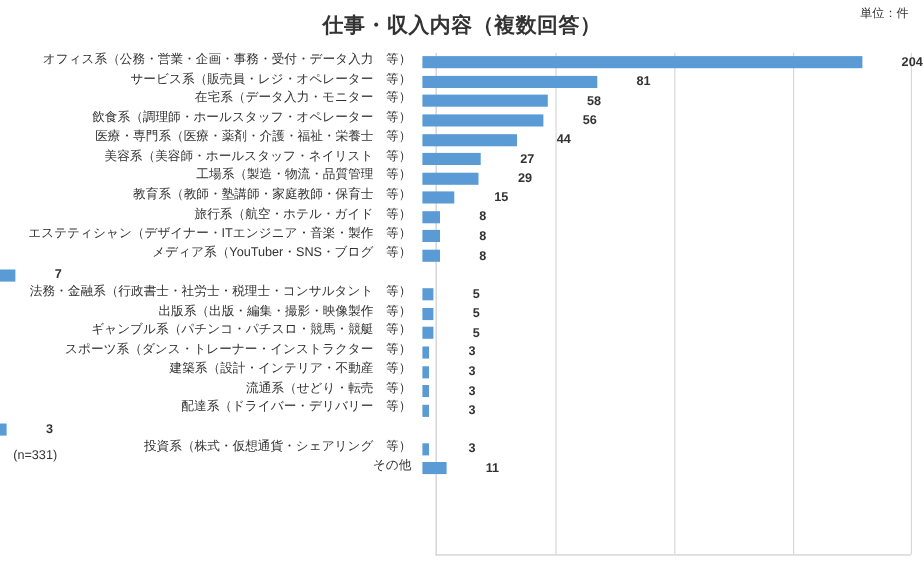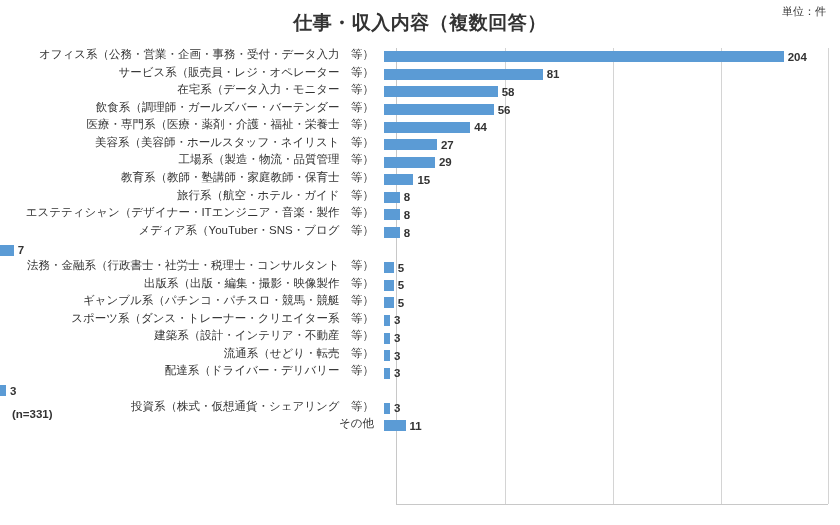--- a/index.html
+++ b/index.html
@@ -37,21 +37,20 @@
     top: 4px;
     font-size: 11px;
     color: #333333;
   }
   #sample-size {
     position: absolute;
     left: 12px;
     bottom: 10px;
     font-size: 11.5px;
     color: #333333;
-    font-weight: bold;
   }
   
   #plot {
     position: absolute;
     left: 396px;
     top: 48px;
     width: 432px;
     height: 457px;
     border-left: 1px solid #c8c8c8;
     border-bottom: 1px solid #c8c8c8;
@@ -86,20 +85,21 @@
     white-space: nowrap;
     box-sizing: border-box;
     flex: 0 0 auto;
   }
   .bar-wrap {
     position: relative;
     flex: 1 1 auto;
     height: 17.58px;
     display: flex;
     align-items: center;
+    gap: 32px;
   }
   .bar {
     height: 11px;
     background: #5b9bd5;
   }
   .bar-value {
     font-size: 11.5px;
     font-weight: bold;
     color: #333333;
     margin-left: 4px;
@@ -137,21 +137,21 @@
         </div>
       </div>
       <div class="row">
         <div class="row-label">在宅系（データ入力・モニター　等）</div>
         <div class="bar-wrap">
           <div class="bar" style="width: 113.627px; background: rgb(91, 155, 213);"></div>
           <div class="bar-value">58</div>
         </div>
       </div>
       <div class="row">
-        <div class="row-label">飲食系（調理師・ガールズバー・バーテンダー　等）</div>
+        <div class="row-label">飲食系（調理師・ホールスタッフ・オペレーター　等）</div>
         <div class="bar-wrap">
           <div class="bar" style="width: 109.709px; background: rgb(91, 155, 213);"></div>
           <div class="bar-value">56</div>
         </div>
       </div>
       <div class="row">
         <div class="row-label">医療・専門系（医療・薬剤・介護・福祉・栄養士　等）</div>
         <div class="bar-wrap">
           <div class="bar" style="width: 86.2px; background: rgb(91, 155, 213);"></div>
           <div class="bar-value">44</div>
@@ -220,21 +220,21 @@
         </div>
       </div>
       <div class="row">
         <div class="row-label">ギャンブル系（パチンコ・パチスロ・競馬・競艇　等）</div>
         <div class="bar-wrap">
           <div class="bar" style="width: 9.79545px; background: rgb(91, 155, 213);"></div>
           <div class="bar-value">5</div>
         </div>
       </div>
       <div class="row">
-        <div class="row-label">スポーツ系（ダンス・トレーナー・クリエイター系　等）</div>
+        <div class="row-label">スポーツ系（ダンス・トレーナー・インストラクター　等）</div>
         <div class="bar-wrap">
           <div class="bar" style="width: 5.87727px; background: rgb(91, 155, 213);"></div>
           <div class="bar-value">3</div>
         </div>
       </div>
       <div class="row">
         <div class="row-label">建築系（設計・インテリア・不動産　等）</div>
         <div class="bar-wrap">
           <div class="bar" style="width: 5.87727px; background: rgb(91, 155, 213);"></div>
           <div class="bar-value">3</div>

